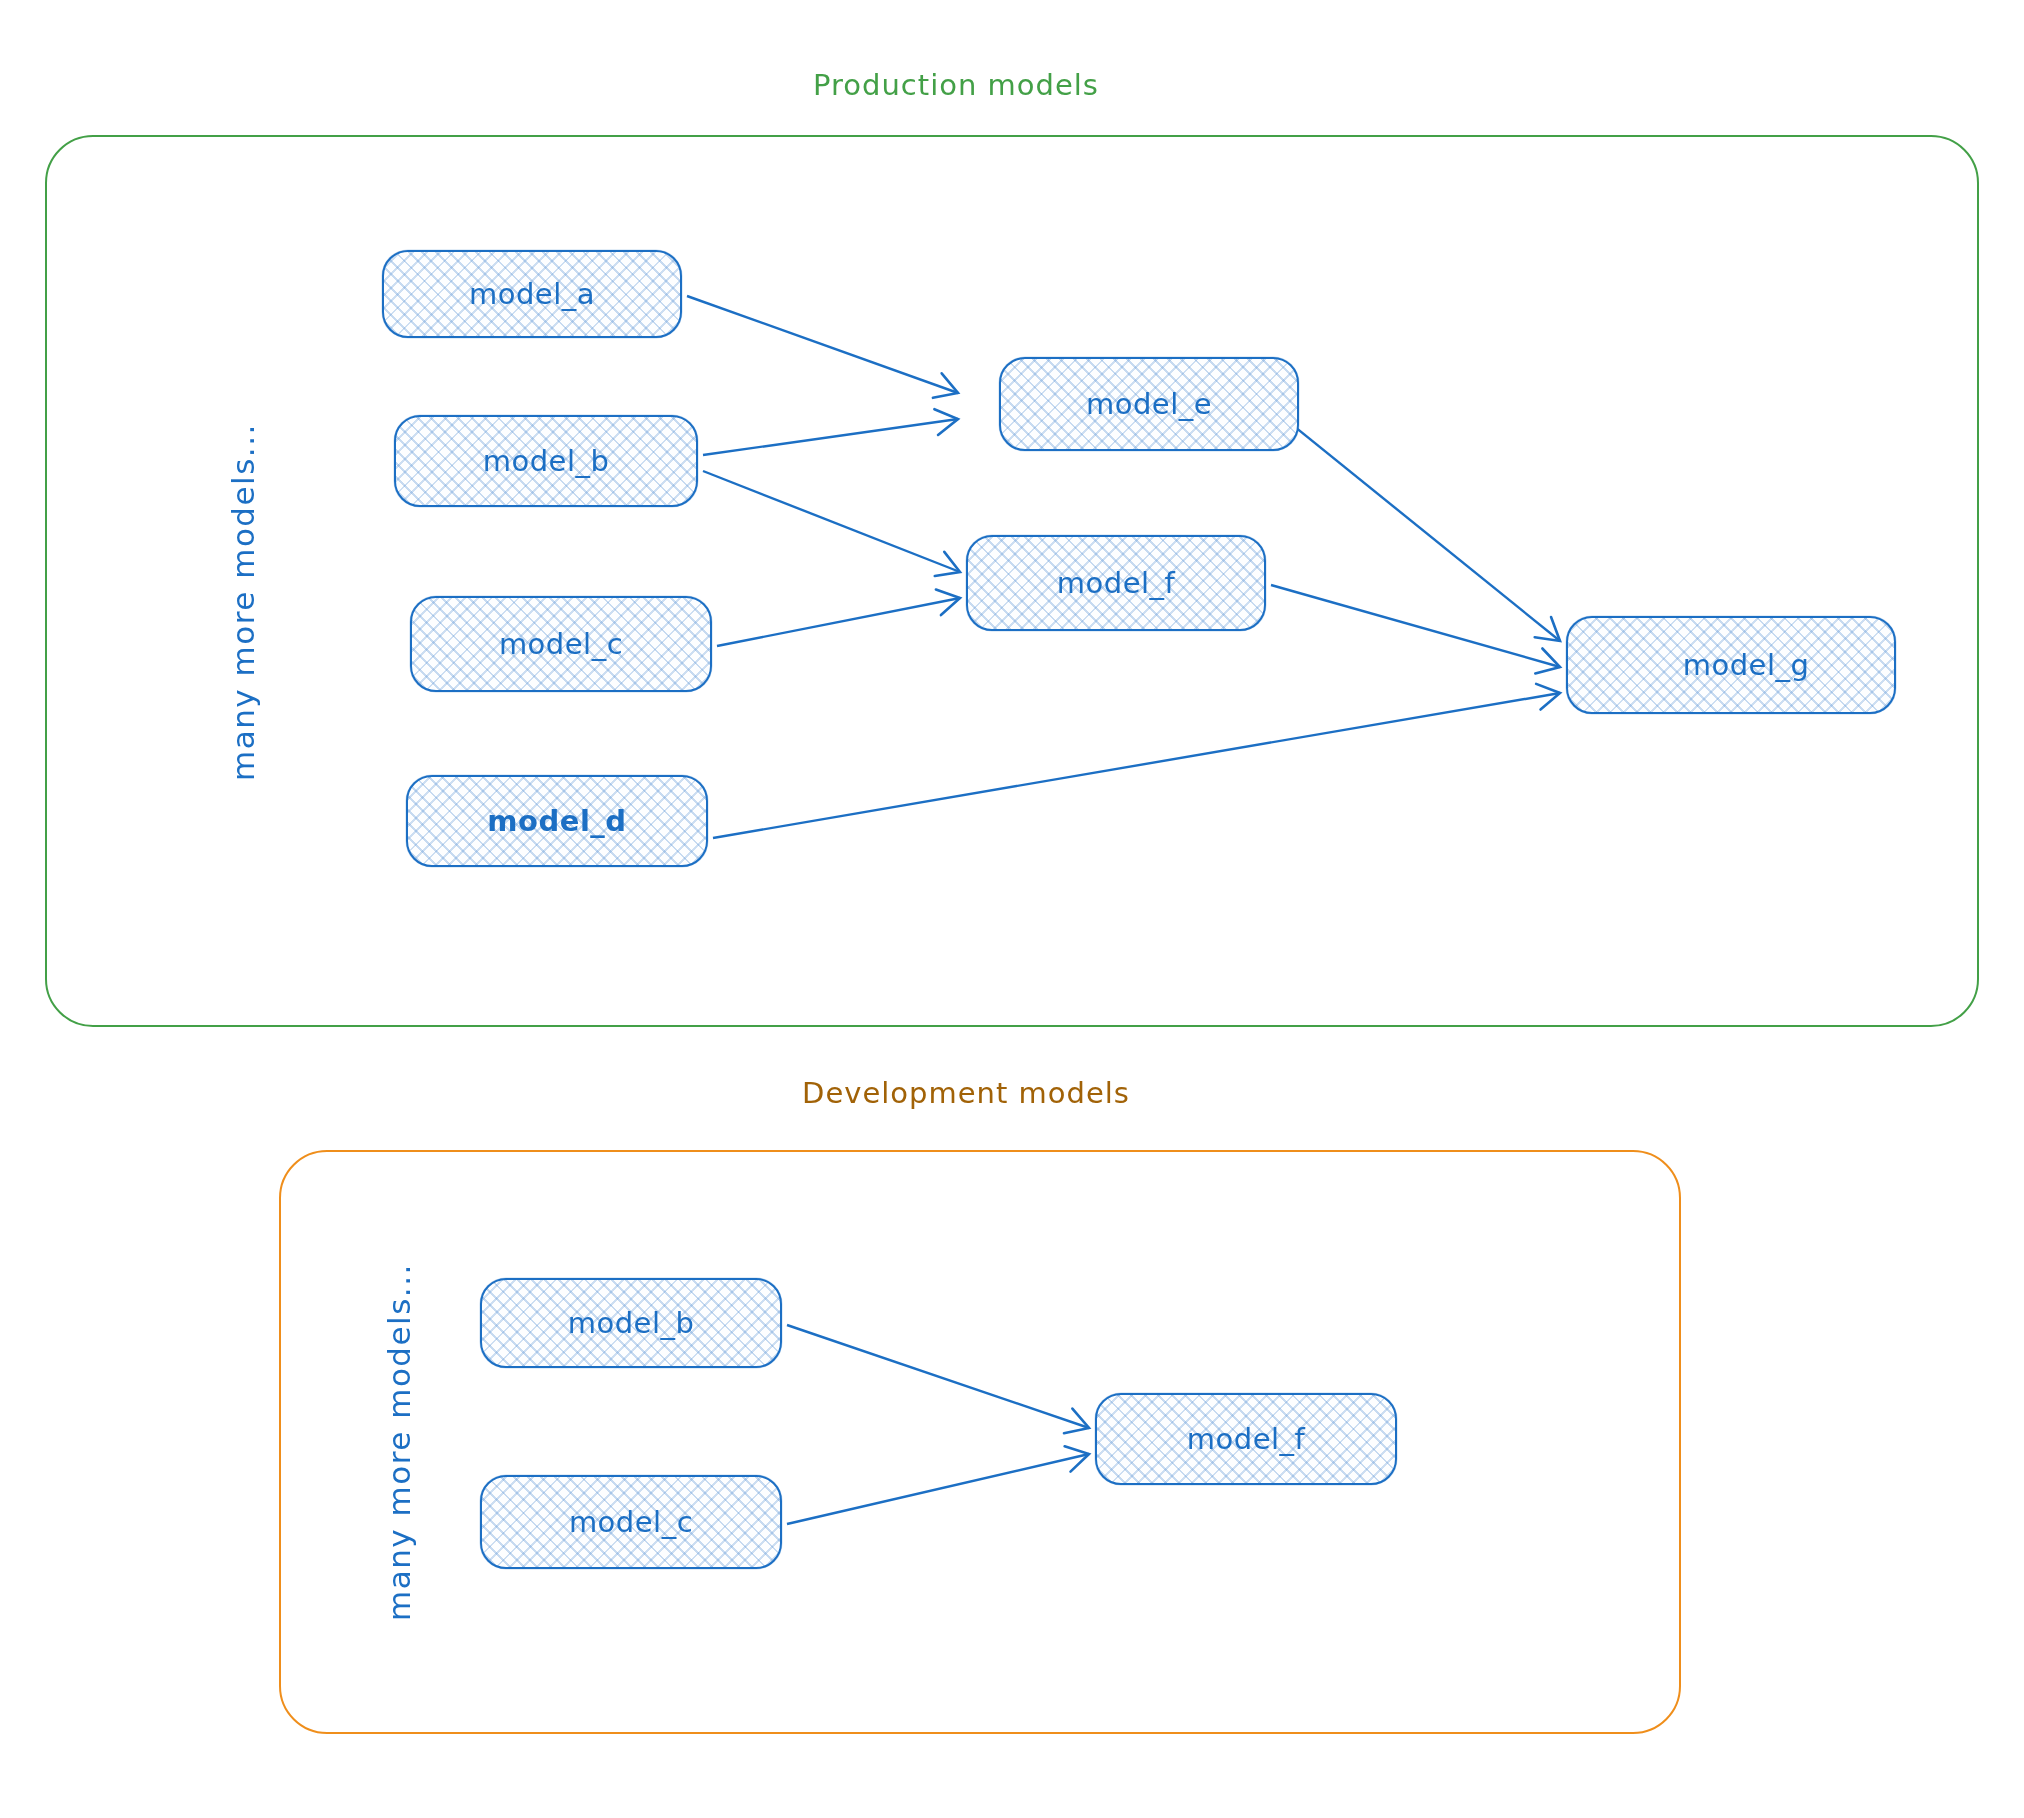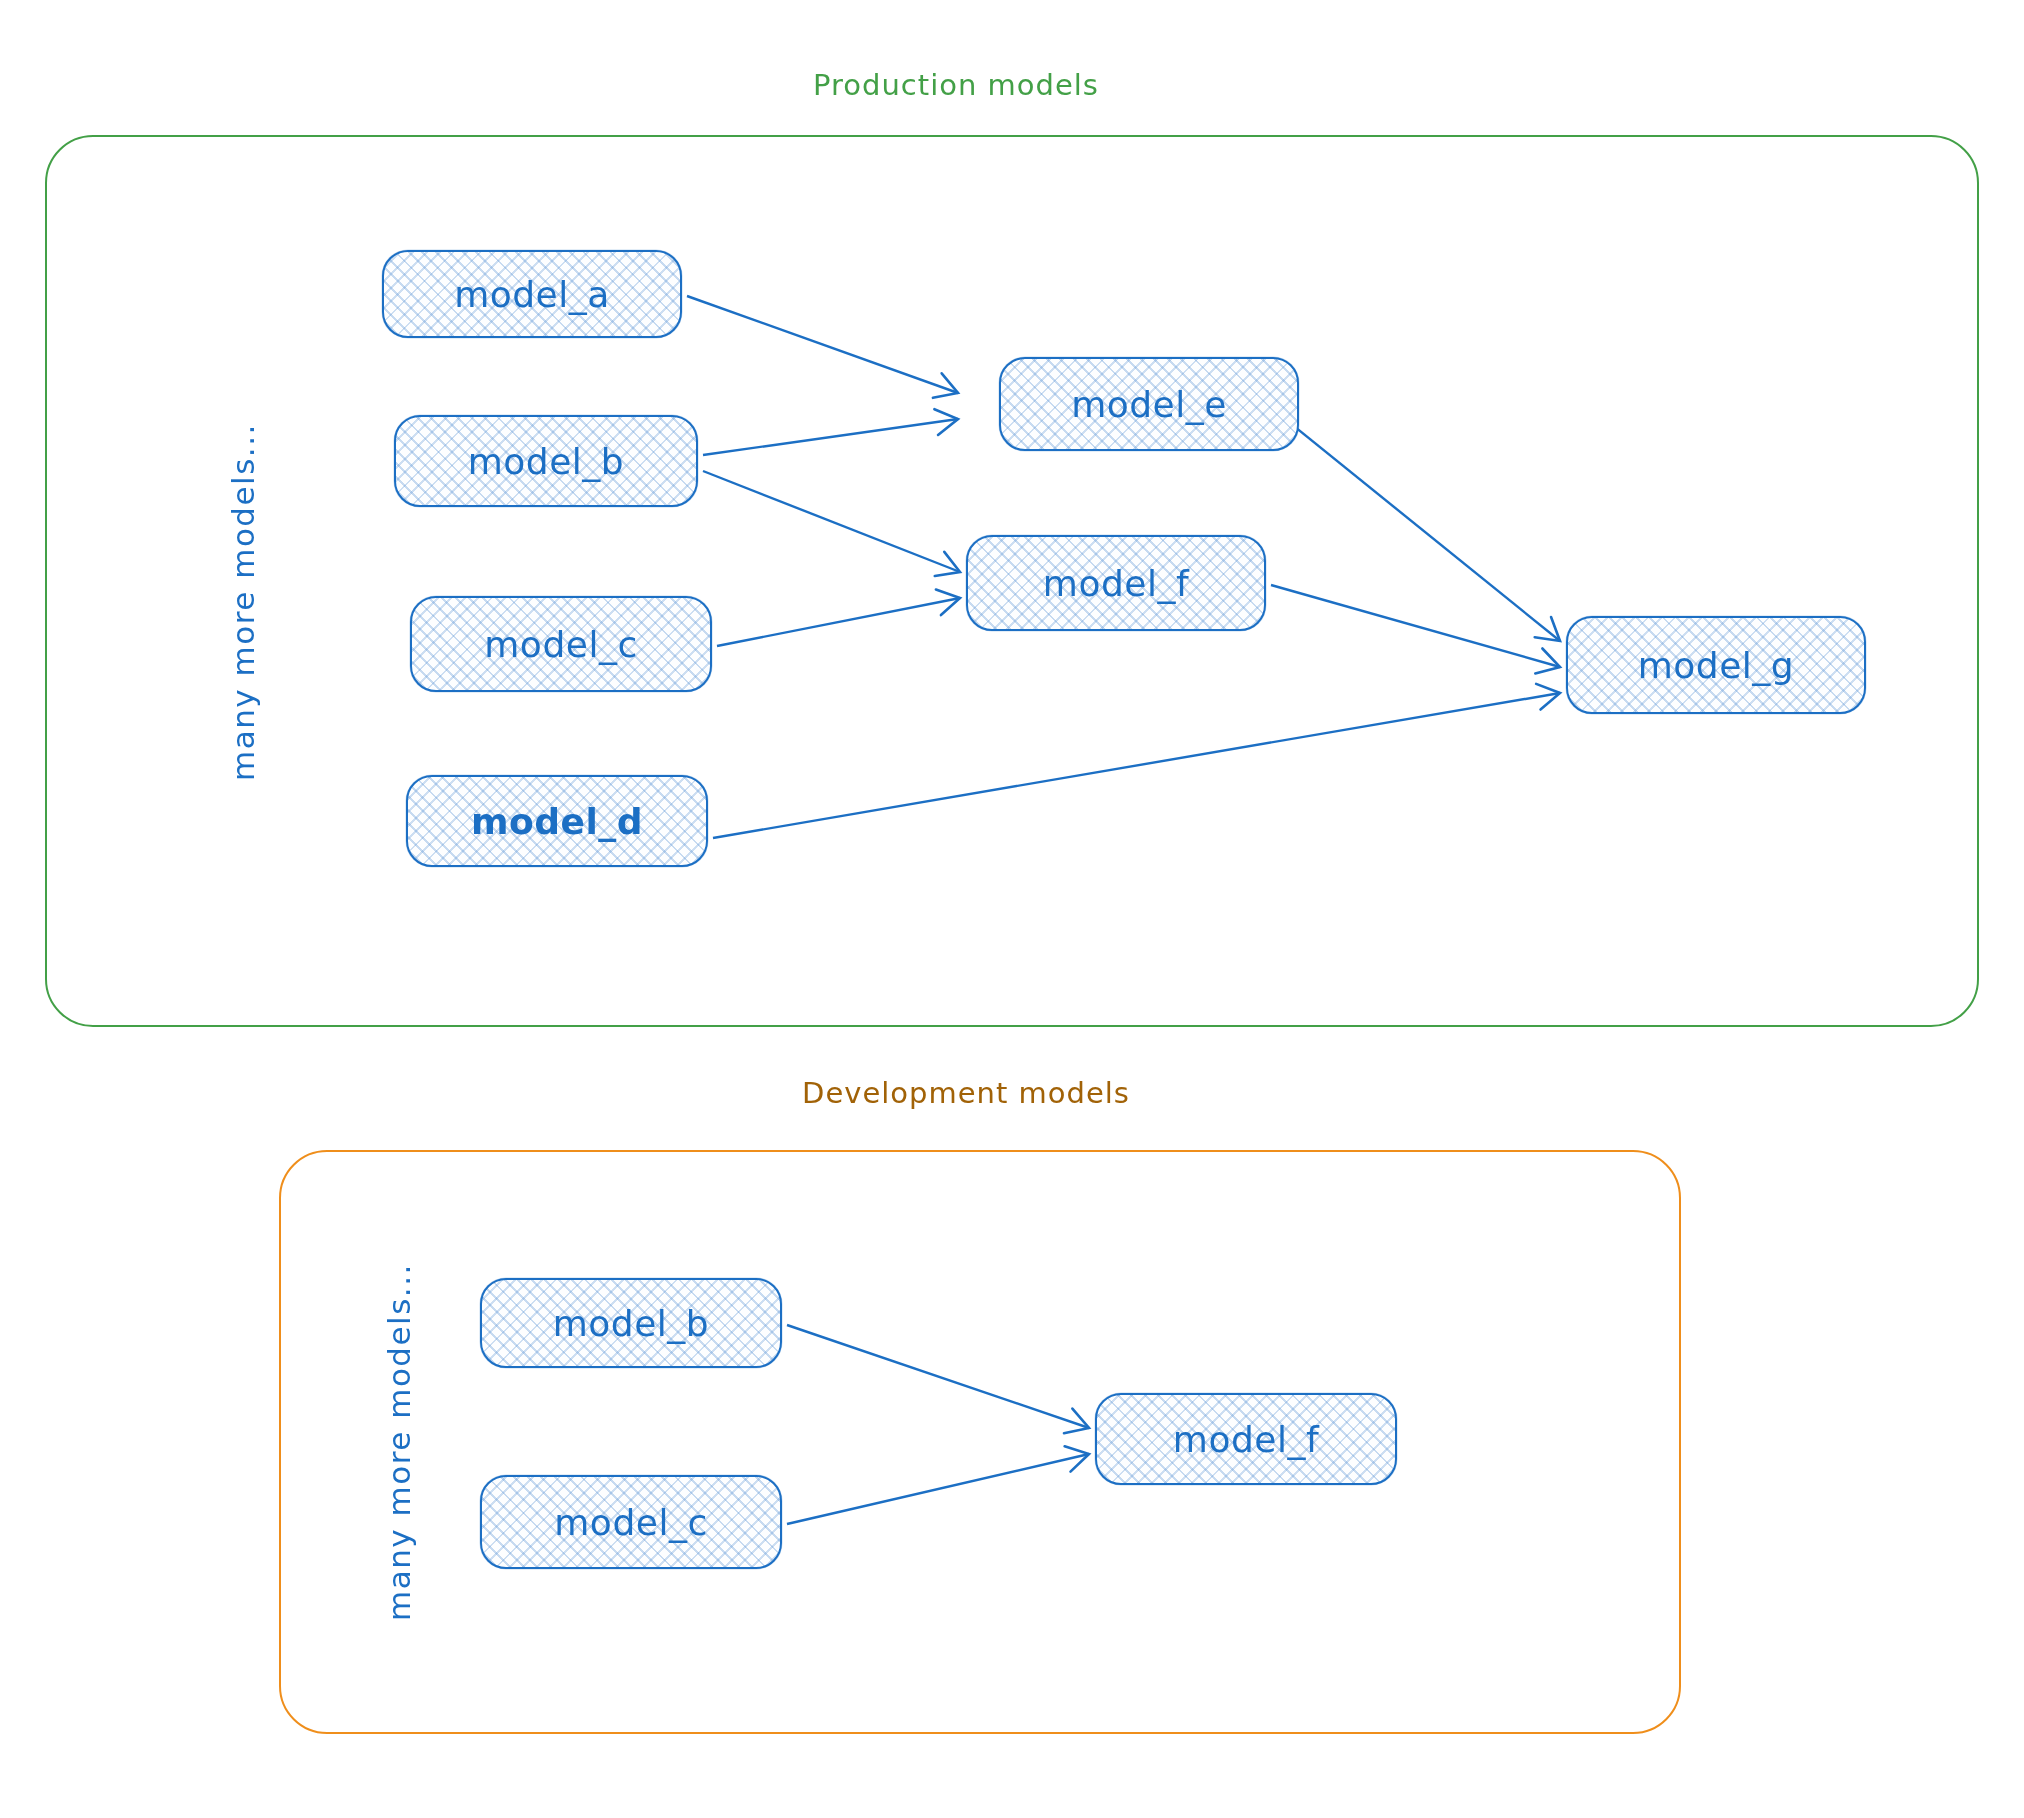--- a/index.html
+++ b/index.html
@@ -17,21 +17,21 @@
 
   .node{
     position:absolute;display:flex;align-items:center;justify-content:center;
     border:2.5px solid #1c6fc4;border-radius:26px;
     background-color:#fdfeff;
     background-image:
       repeating-linear-gradient(45deg,  rgba(94,150,213,.34) 0 2px, transparent 2px 9.5px),
       repeating-linear-gradient(-45deg, rgba(94,150,213,.30) 0 2px, transparent 2px 9.5px);
     box-shadow:0 0 0 .5px rgba(28,111,196,.25);
   }
-  .node-label{color:#1c6fc4;font-size:36px;letter-spacing:.5px;white-space:nowrap;}
+  .node-label{color:#1c6fc4;font-size:29px;letter-spacing:.5px;white-space:nowrap;}
 
   .side-label{
     position:absolute;display:flex;align-items:center;justify-content:center;
     writing-mode:vertical-rl;transform:rotate(180deg);
     color:#1c6fc4;font-size:31px;letter-spacing:1.5px;white-space:nowrap;
   }
 </style>
 </head>
 <body>
 
@@ -75,21 +75,21 @@
     </div>
 
     <div class="node" style="left:952px;top:220px;width:296px;height:90px;">
       <span class="node-label">model_e</span>
     </div>
 
     <div class="node" style="left:919px;top:398px;width:296px;height:92px;">
       <span class="node-label">model_f</span>
     </div>
 
-    <div class="node" style="left:1519px;top:479px;width:296px;height:94px;">
+    <div class="node" style="left:1519px;top:479px;width:296px;height:94px;padding-left:30px;">
       <span class="node-label">model_g</span>
     </div>
   </div>
 
   <div class="panel-title" style="left: 966px; top: 1076px; color: #a16207;">Development models</div>
 
   <div class="panel" style="left: 279px; top: 1150px; width: 1398px; height: 580px; border-color: rgb(239, 142, 27);">
 
     <svg class="edges" width="1402" height="584">
         <defs>

